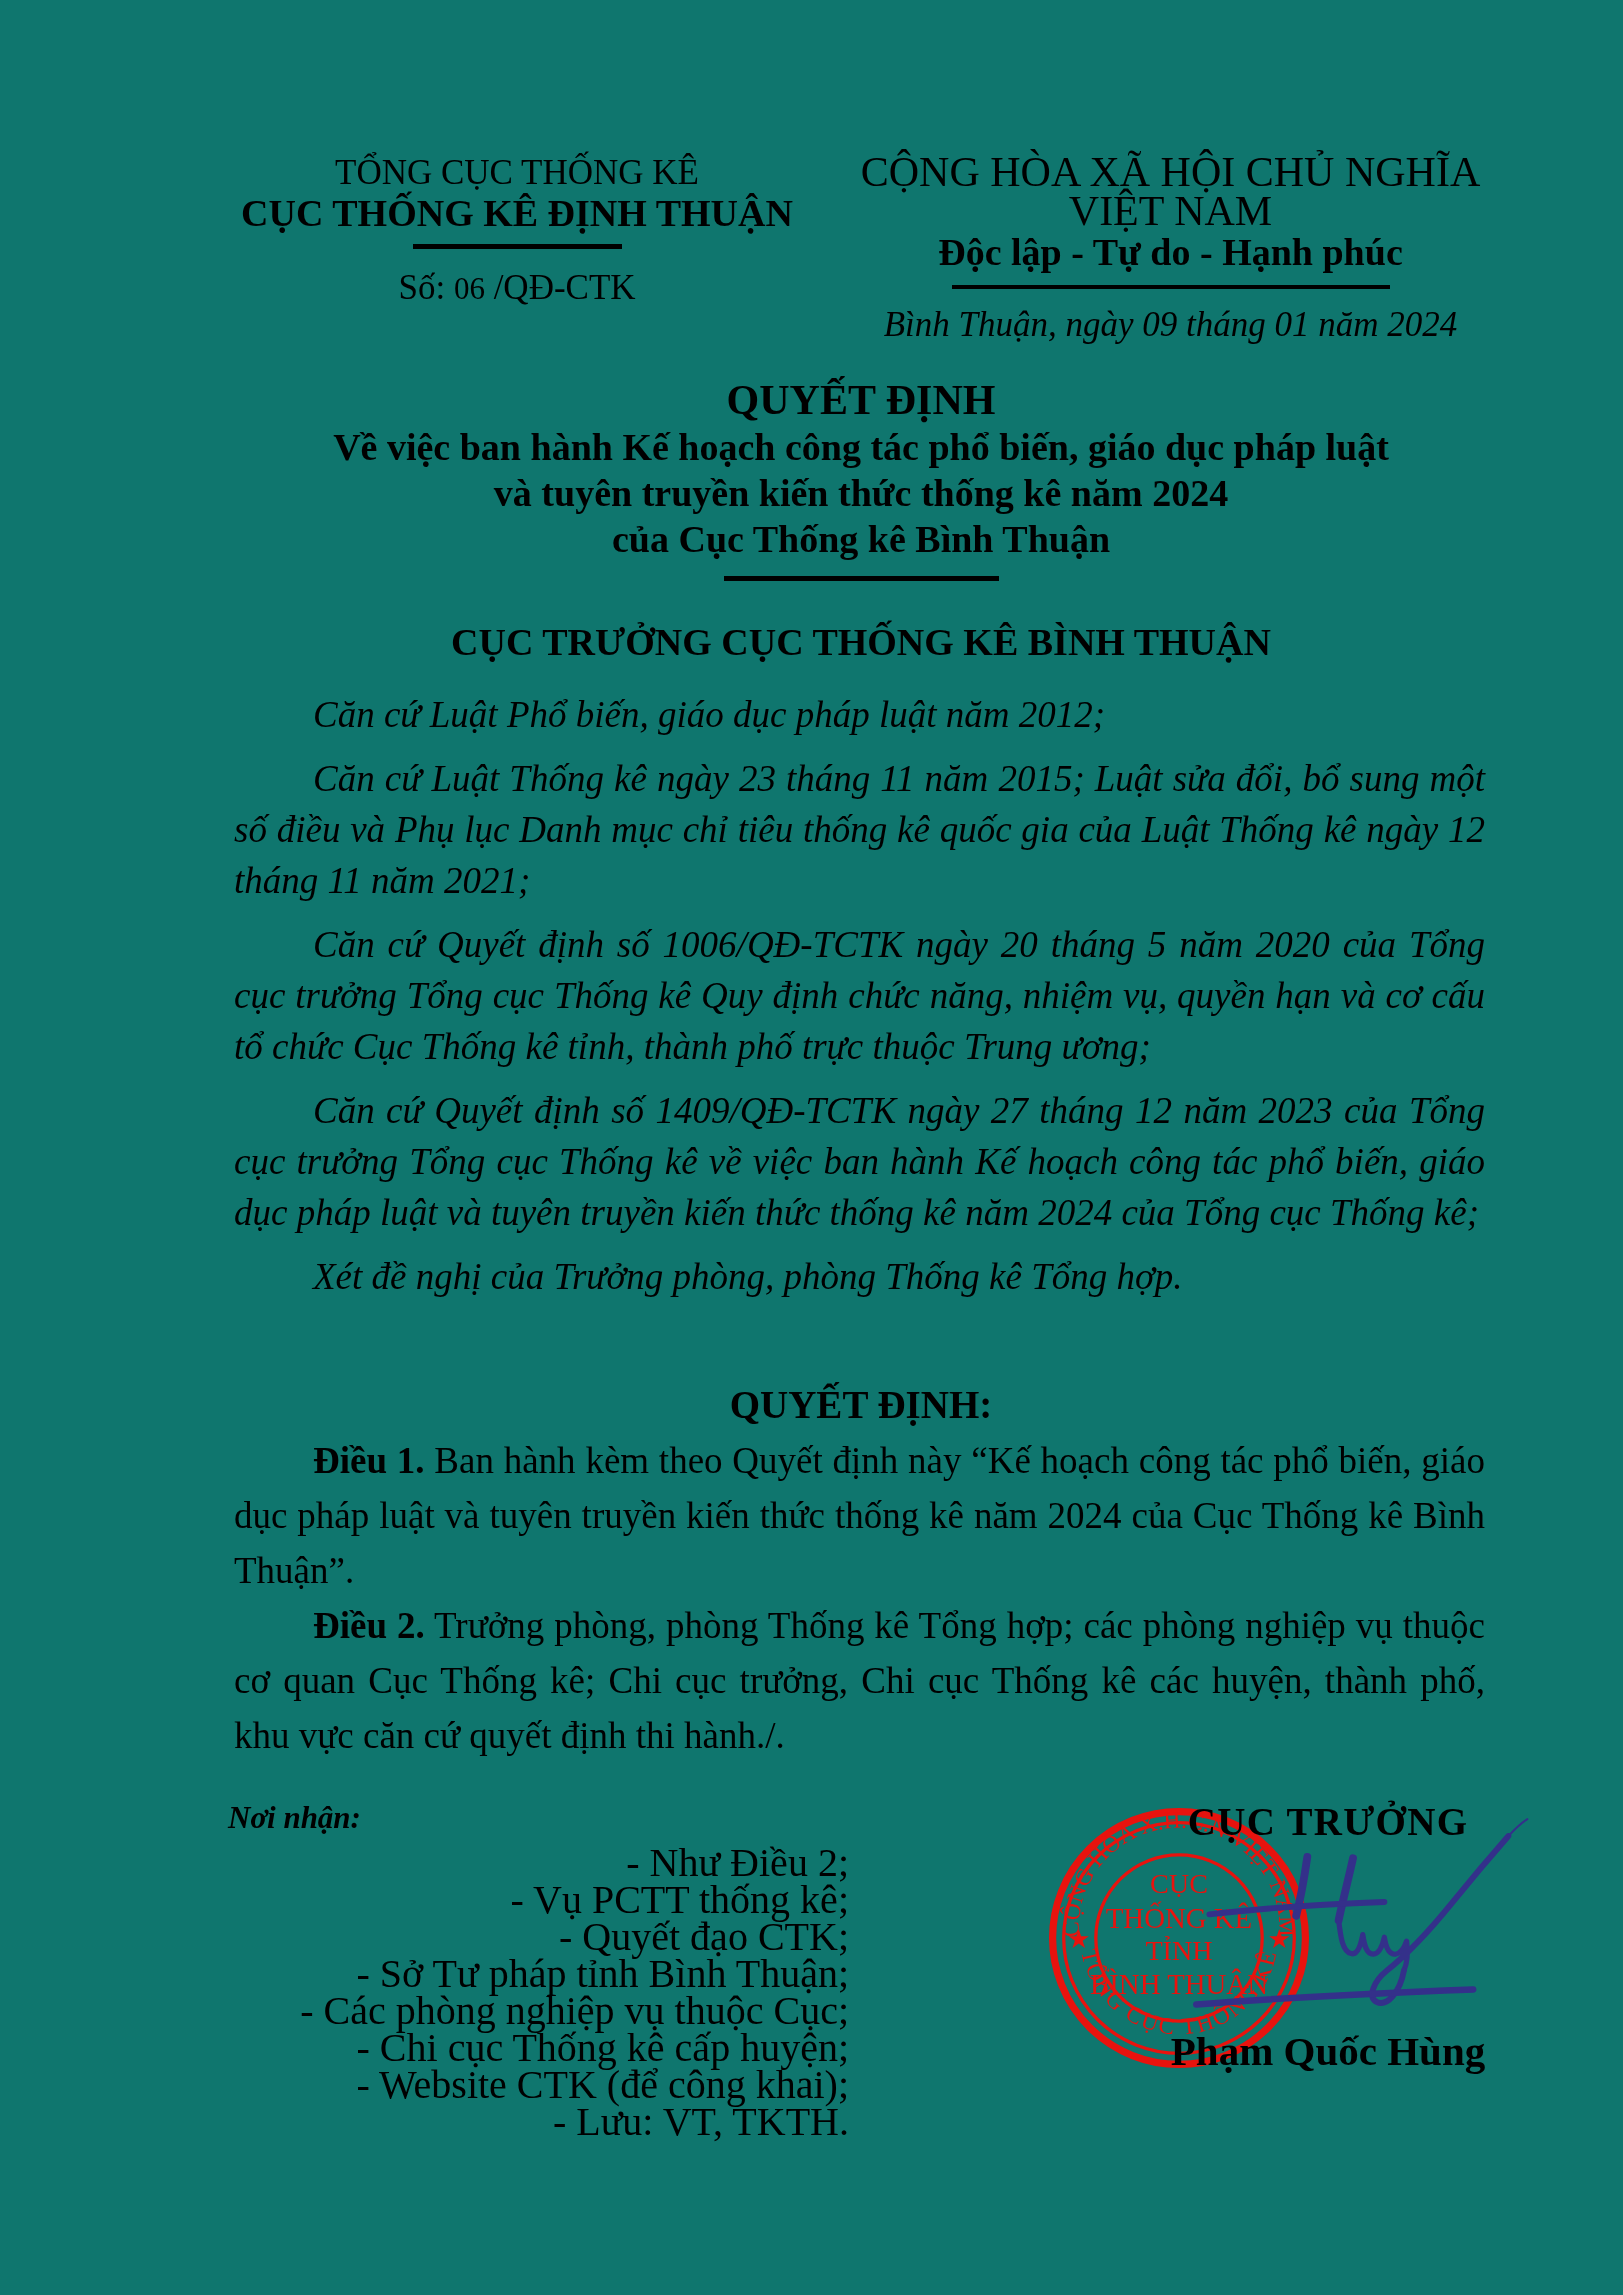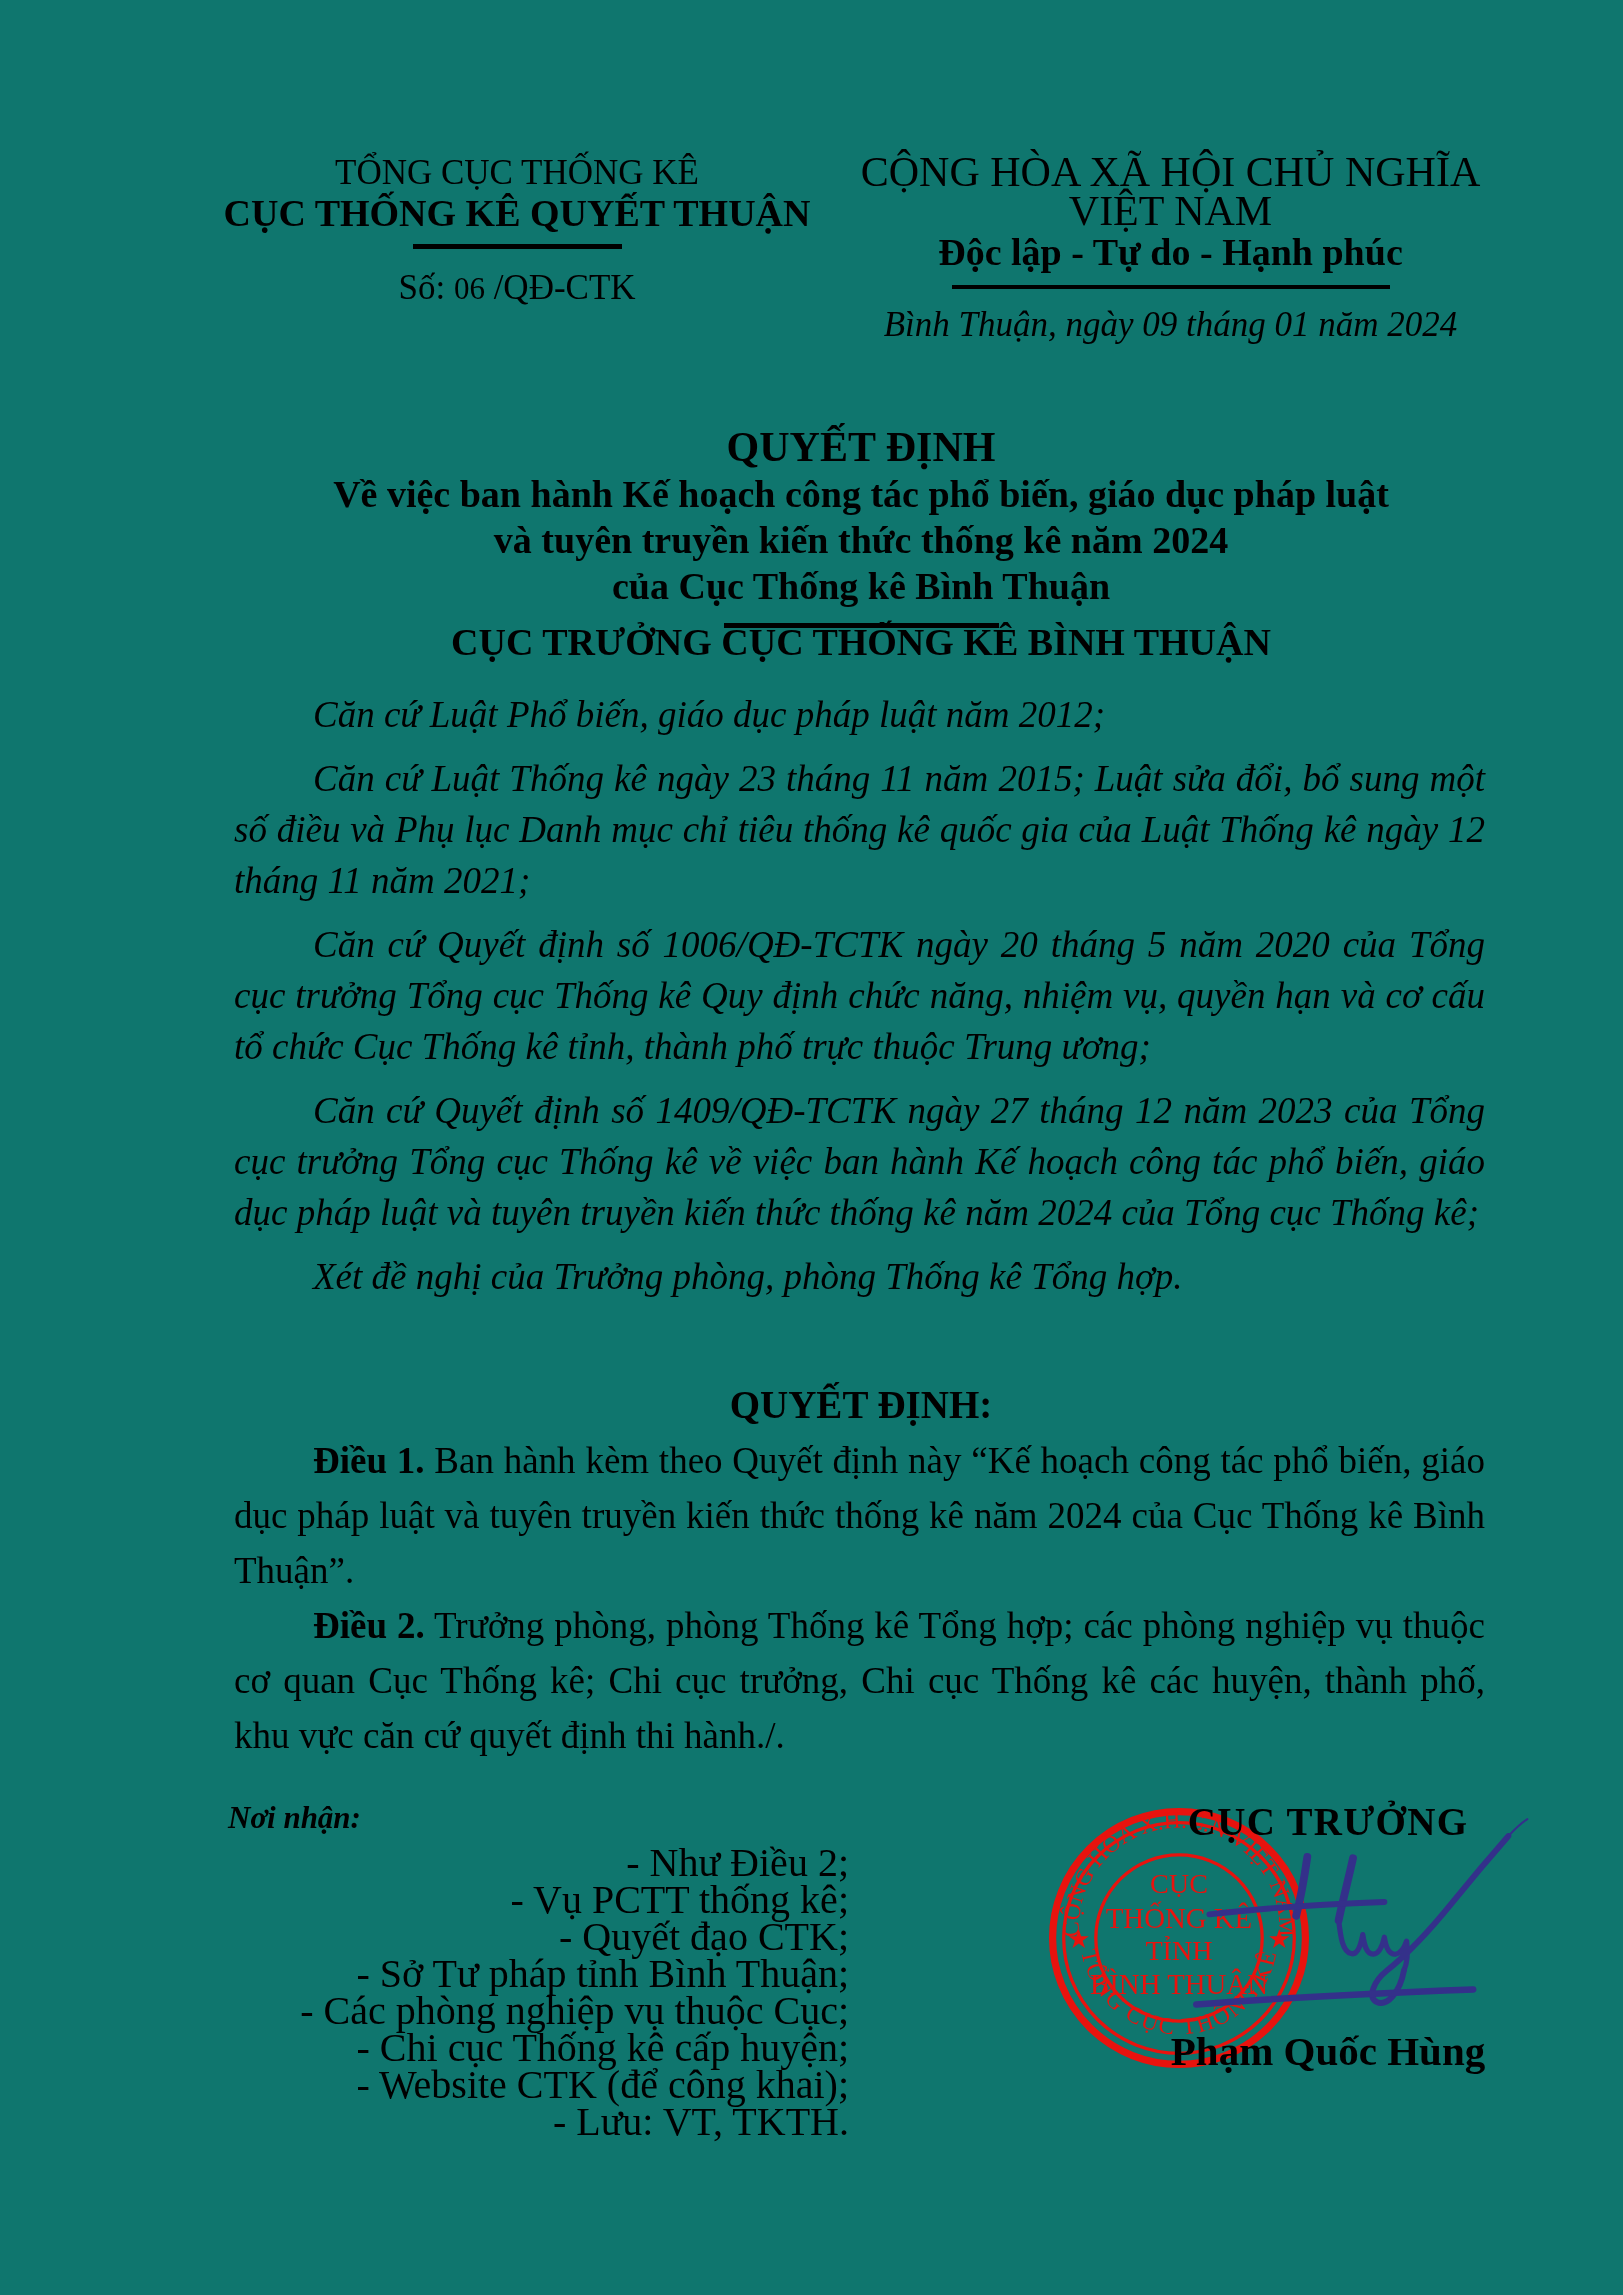--- a/index.html
+++ b/index.html
@@ -18,21 +18,21 @@
   .org-parent{font-size:35px;line-height:39px;}
   .org-name{font-size:38px;line-height:43px;font-weight:bold;}
   .rule-left{width:209px;height:4.6px;background:#000;margin:9.2px auto 0 auto;}
   .doc-number{font-size:35px;line-height:39px;margin-top:19.6px;}
   .doc-number .filled{font-size:31px;}
   .national1{font-size:42px;line-height:39px;font-weight:normal;}
   .national2{font-size:38px;line-height:43px;font-weight:bold;}
   .rule-right{width:438px;height:4.6px;background:#000;margin:10.5px auto 0 auto;}
   .place-date{font-size:35px;line-height:39px;margin-top:15.7px;font-style:italic;}
   
-  .title-block{position:absolute;left:236px;top:377px;width:1250px;text-align:center;margin-top:47px;}
+  .title-block{position:absolute;left:236px;top:377px;width:1250px;text-align:center;}
   .title-kind{font-size:42px;line-height:47px;font-weight:bold;}
   .title-sub{font-size:38px;line-height:46px;font-weight:bold;}
   .rule-title{width:275px;height:4.6px;background:#000;margin:14.4px auto 0 auto;}
   .issuer{position:absolute;left:236px;top:621px;width:1250px;text-align:center;
           font-size:38px;line-height:42px;font-weight:bold;}
   
   .preamble{position:absolute;left:234px;top:689px;width:1251px;z-index:2;}
   .preamble p{font-size:37px;line-height:51px;margin:0 0 13px 0;
               text-indent:79px;font-style:italic;text-align:justify;}
   .decision-heading{position:absolute;left:236px;top:1382px;width:1250px;text-align:center;
@@ -53,21 +53,21 @@
   .stamp-svg text{font-family:"Liberation Serif","DejaVu Serif",serif;}
   .sign-svg{position:absolute;left:1171px;top:1806px;width:445px;height:222px;z-index:3;}
 </style>
 </head>
 <body>
 
 <div class="page">
 
   <div class="hdr-left">
     <div class="org-parent">TỔNG CỤC THỐNG KÊ</div>
-    <div class="org-name">CỤC THỐNG KÊ QUYẾT THUẬN</div>
+    <div class="org-name">CỤC THỐNG KÊ ĐỊNH THUẬN</div>
     <div class="rule-left"></div>
     <div class="doc-number"><span>Số:</span>&nbsp;<span class="filled">06</span>&nbsp;<span>/QĐ-CTK</span></div>
   </div>
 
   <div class="hdr-right">
     <div class="national1">CỘNG HÒA XÃ HỘI CHỦ NGHĨA VIỆT NAM</div>
     <div class="national2">Độc lập - Tự do - Hạnh phúc</div>
     <div class="rule-right"></div>
     <div class="place-date">Bình Thuận, ngày 09 tháng 01 năm 2024</div>
   </div>

